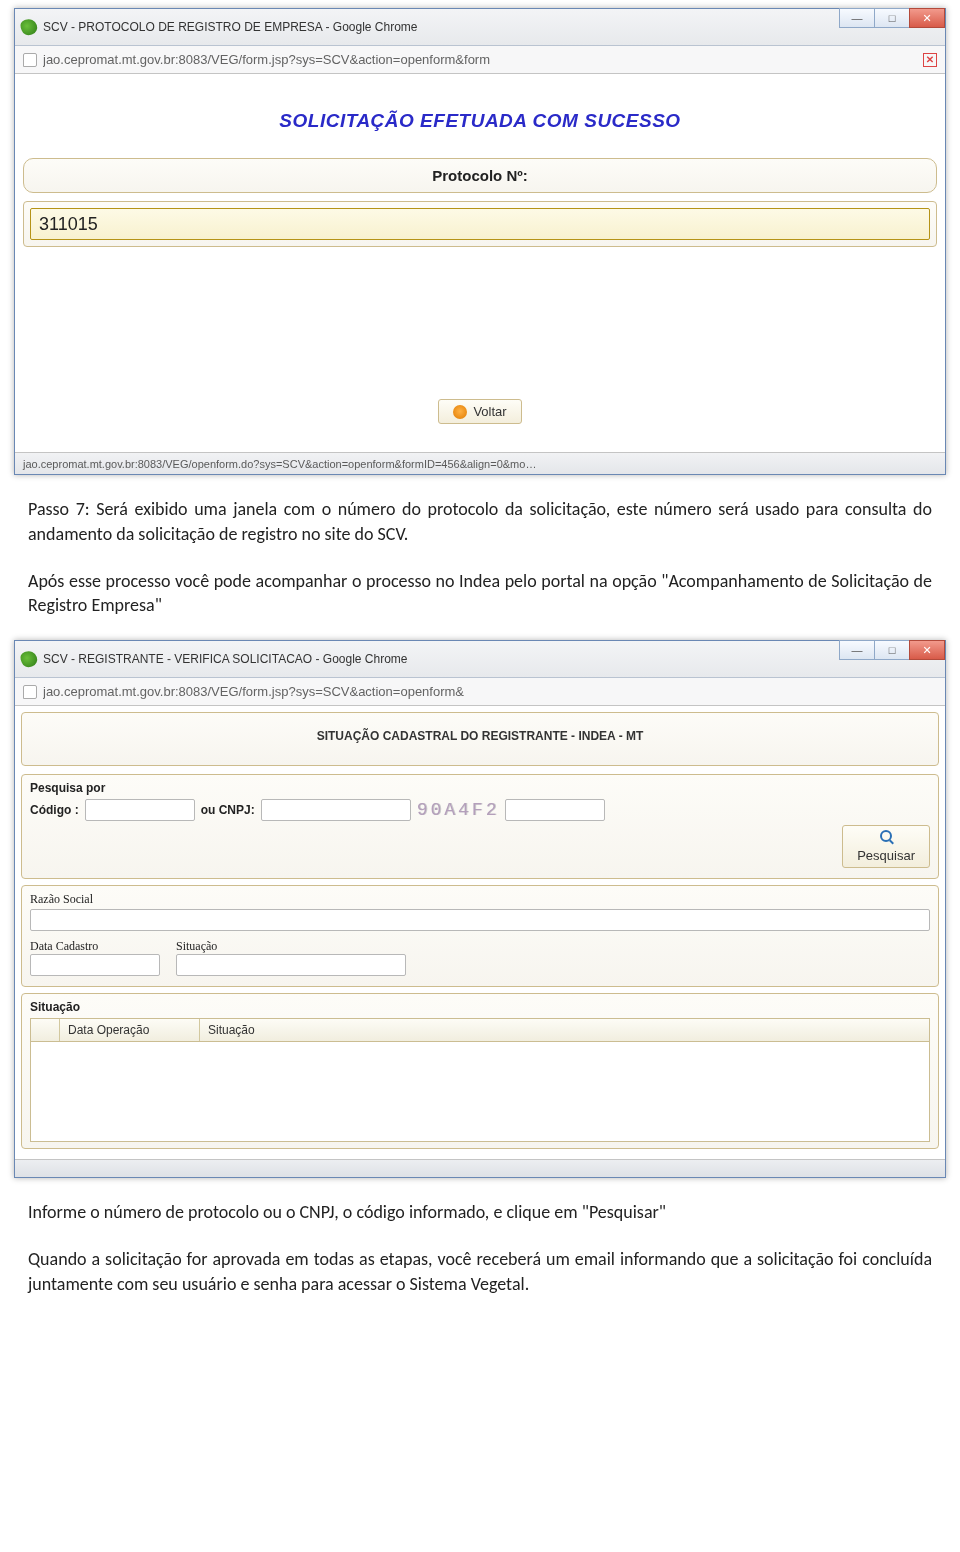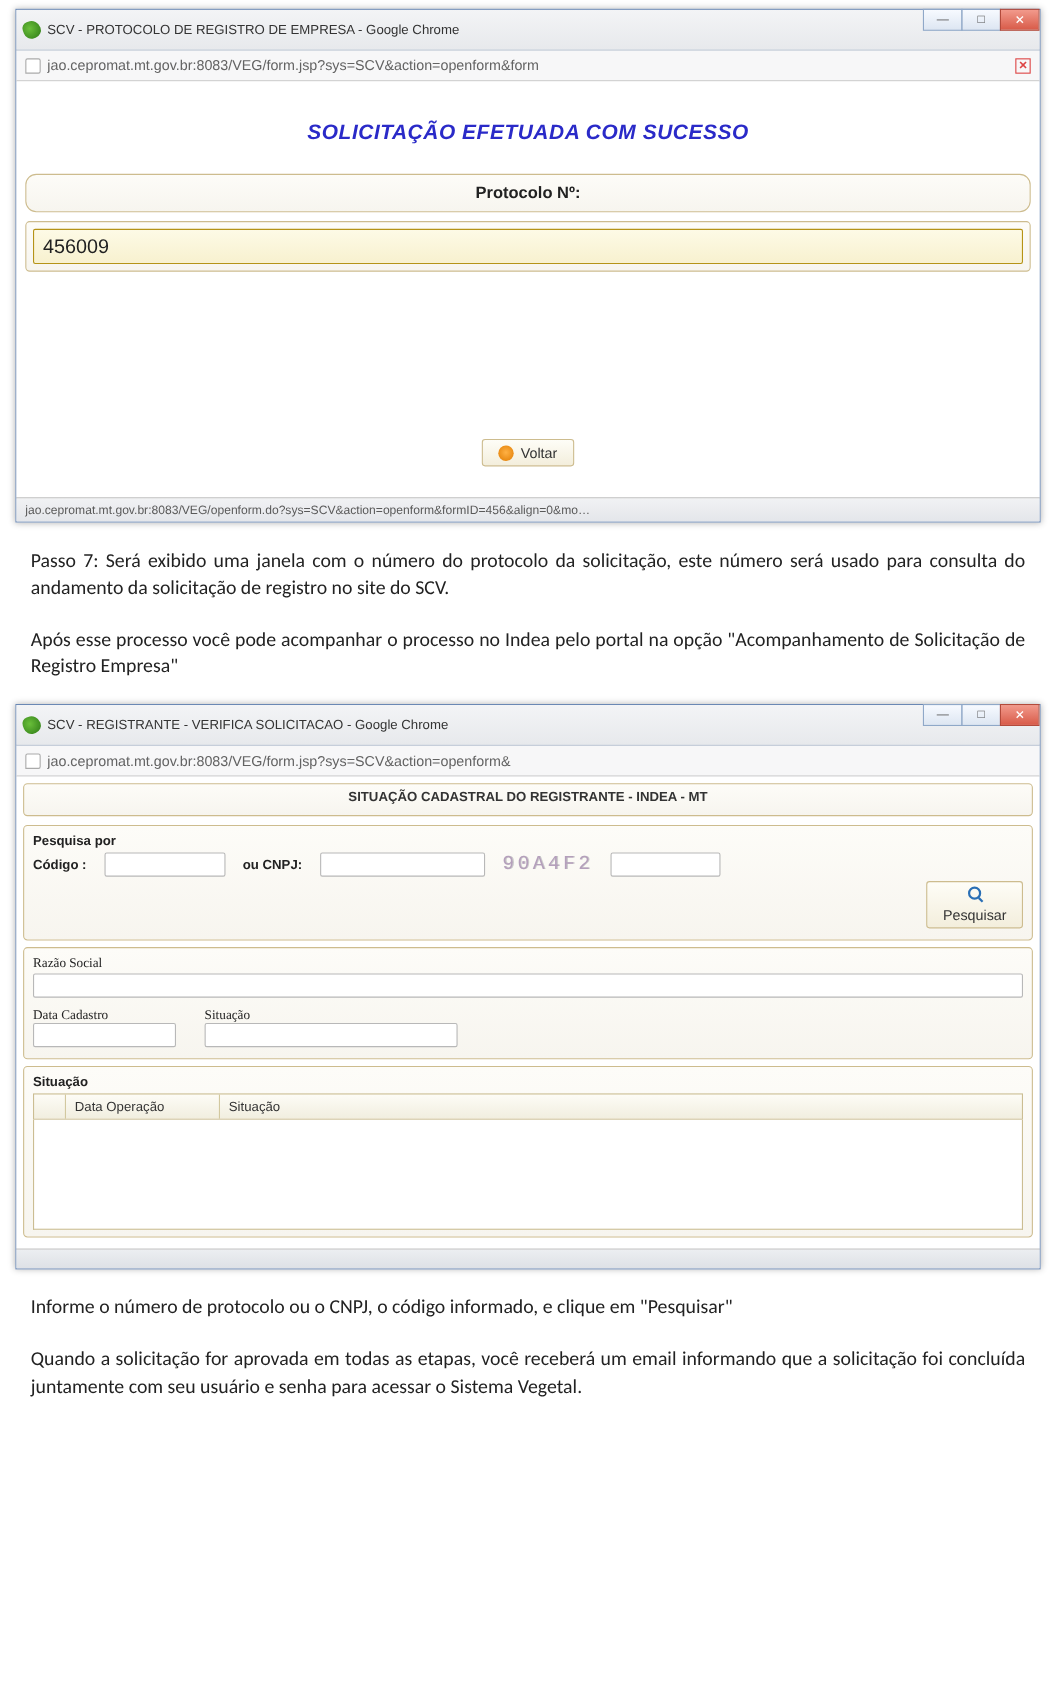--- a/index.html
+++ b/index.html
@@ -183,21 +183,21 @@
     padding: 6px 8px 10px 8px;
     margin-bottom: 6px;
   }
   .legend {
     font-family: Verdana, sans-serif;
     font-size: 12px;
     font-weight: bold;
     color: #222;
     margin-bottom: 4px;
   }
-  .row { display: flex; align-items: center; gap: 16px; flex-wrap: wrap; font-family: "Segoe UI", sans-serif; font-size: 12px; }
+  .row { display: flex; align-items: center; gap: 6px; flex-wrap: wrap; font-family: "Segoe UI", sans-serif; font-size: 12px; }
   .lbl { font-weight: bold; }
   .tin {
     border: 1px solid #b8b8b8;
     background: #fff;
     height: 22px;
     border-radius: 2px;
   }
   .captcha {
     font-family: "Courier New", monospace;
     font-size: 18px;
@@ -272,21 +272,21 @@
     <span class="addr">jao.cepromat.mt.gov.br:8083/VEG/form.jsp?sys=SCV&amp;action=openform&amp;form</span>
     <span class="red-x">✕</span>
   </div>
   <div class="content-area">
     <div class="success-head">SOLICITAÇÃO EFETUADA COM SUCESSO</div>
     <div class="panel panel-center">
       <span>Protocolo Nº:</span>
     </div>
     <div class="panel" style="padding:6px;">
       <div class="protocol-input">
-        <span>456009</span>
+        <span>311015</span>
       </div>
     </div>
     <div class="spacer"></div>
     <div class="btn-center">
       <span class="btn">
         <span class="btn-icon-home"></span>
         <span>Voltar</span>
       </span>
     </div>
   </div>
@@ -306,21 +306,21 @@
       <div class="ctrl-btn">—</div>
       <div class="ctrl-btn">□</div>
       <div class="ctrl-btn ctrl-close">✕</div>
     </div>
   </div>
   <div class="addrbar">
     <span class="file-icon"></span>
     <span class="addr">jao.cepromat.mt.gov.br:8083/VEG/form.jsp?sys=SCV&amp;action=openform&amp;</span>
   </div>
   <div class="content-area" style="padding:6px 6px 4px 6px;">
-    <div class="panel" style="padding:4px 8px;">
+    <div class="panel" style="padding:16px 8px;">
       <div class="panel-title">SITUAÇÃO CADASTRAL DO REGISTRANTE - INDEA - MT</div>
     </div>
 
     <div class="fieldset">
       <div class="legend">Pesquisa por</div>
       <div class="row">
         <span class="lbl">Código :</span>
         <span class="tin" style="width:110px;"></span>
         <span class="lbl">ou CNPJ:</span>
         <span class="tin" style="width:150px;"></span>

